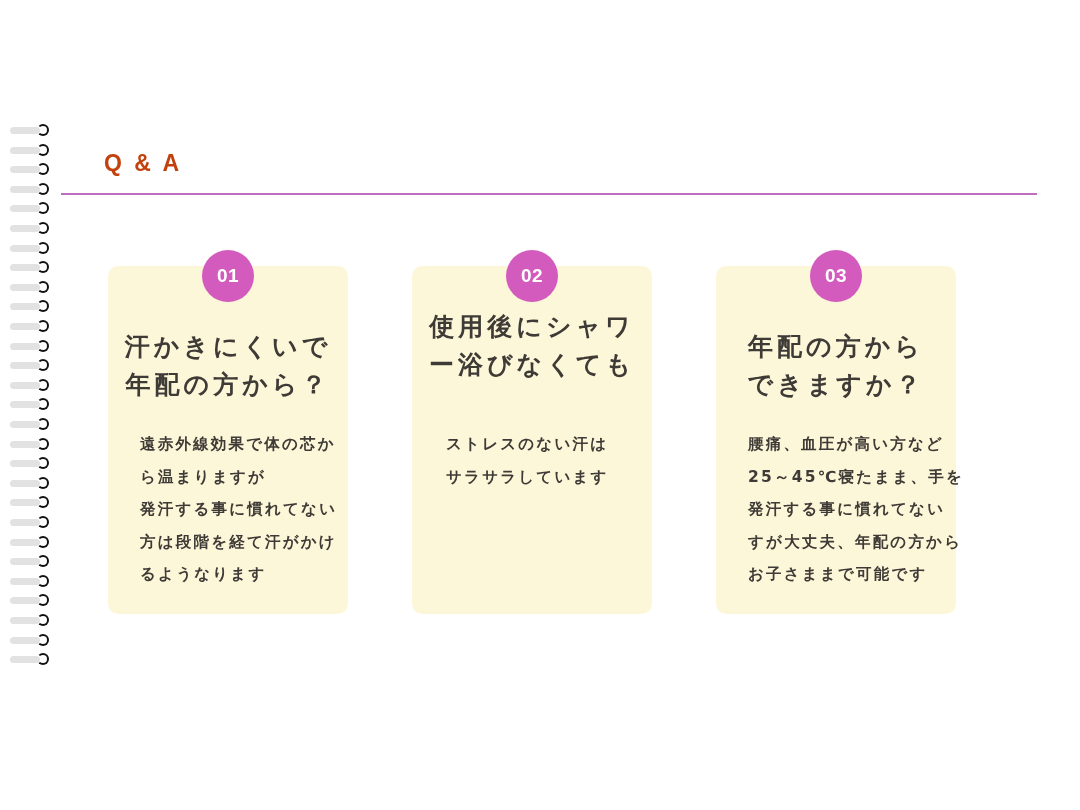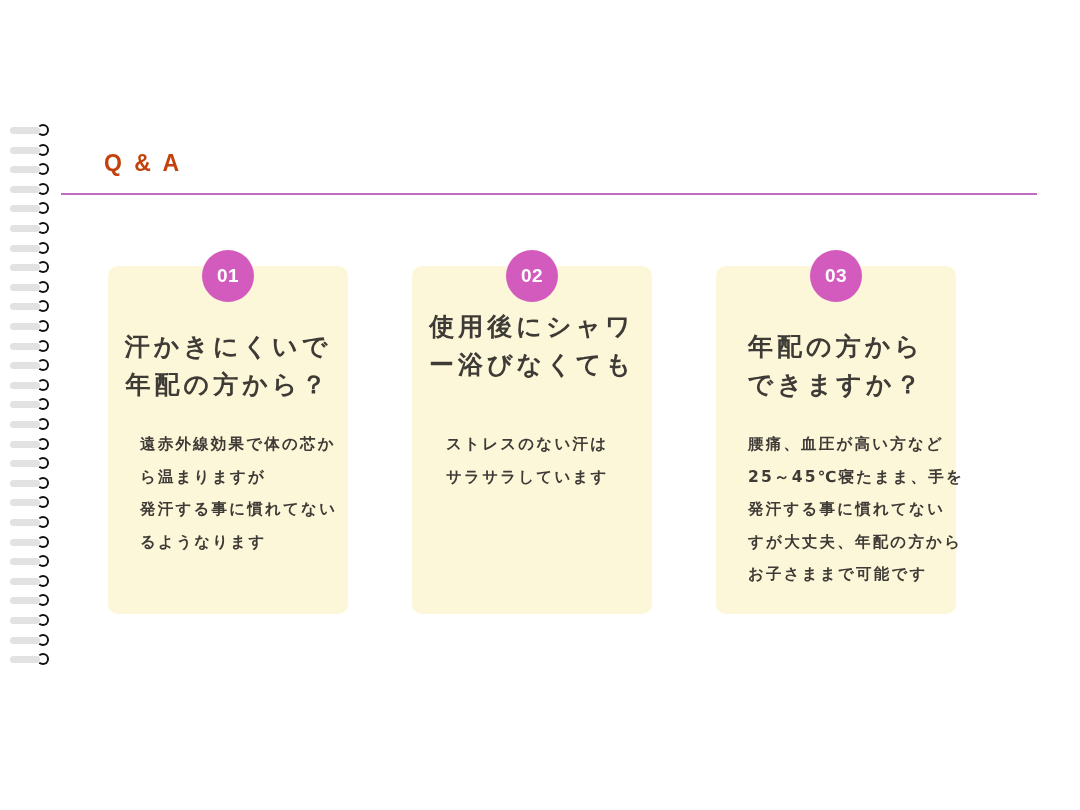--- a/index.html
+++ b/index.html
@@ -147,20 +147,21 @@
   <div class="card" style="left:0;">
     <div class="badge">01</div>
     <div class="q" style="top:62px;">
       <span>汗かきにくいで</span>
       <span>年配の方から？</span>
     </div>
     <div class="a">
       <span>遠赤外線効果で体の芯か</span>
       <span>ら温まりますが</span>
       <span>発汗する事に慣れてない</span>
+      <span>方は段階を経て汗がかけ</span>
       <span>るようなります</span>
     </div>
   </div>
 
   <div class="card" style="left:304px;">
     <div class="badge">02</div>
     <div class="q" style="top:42px;">
       <span>使用後にシャワ</span>
       <span>ー浴びなくても</span>
     </div>

